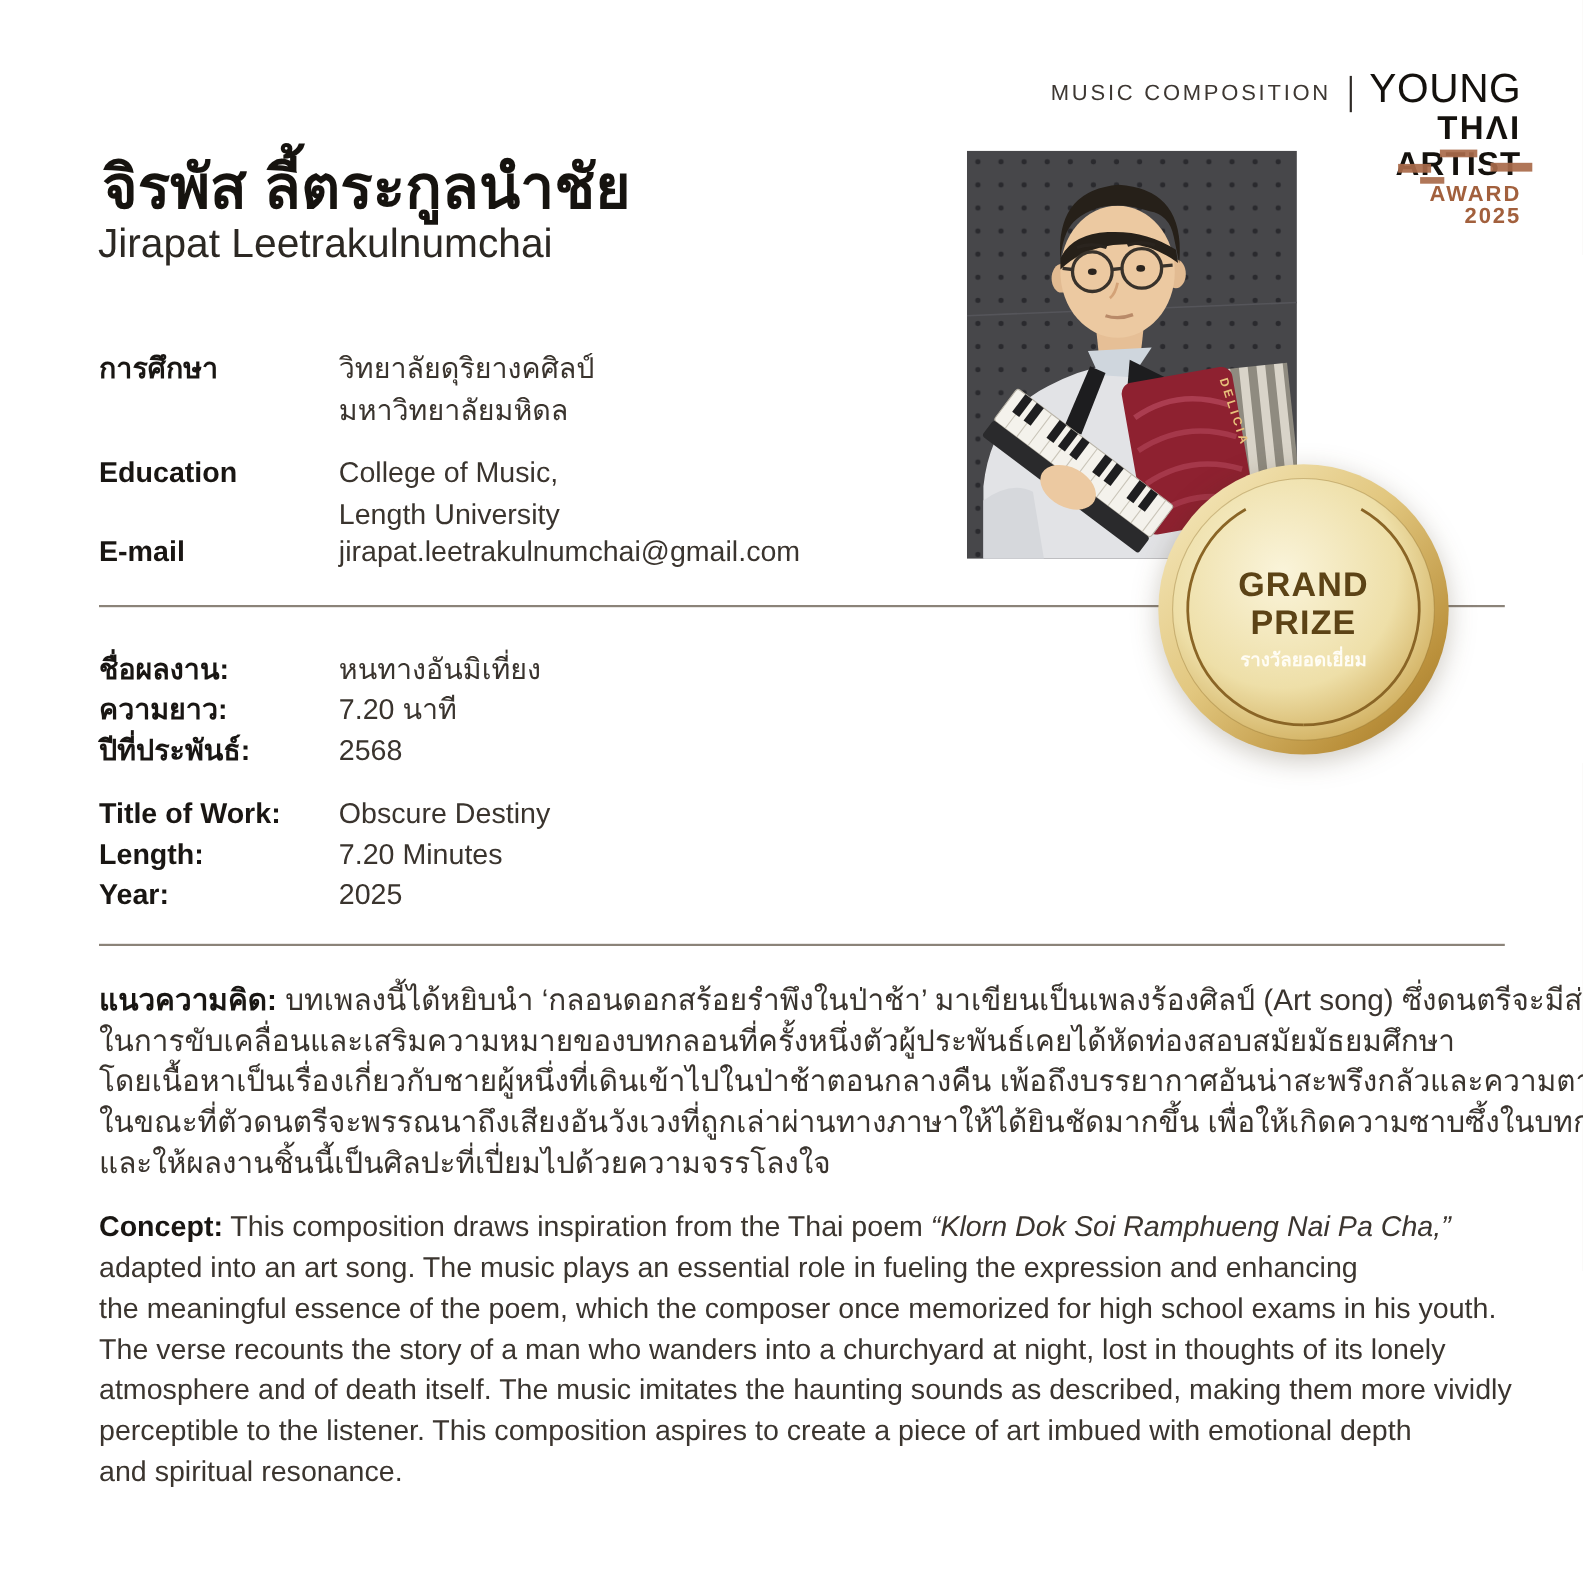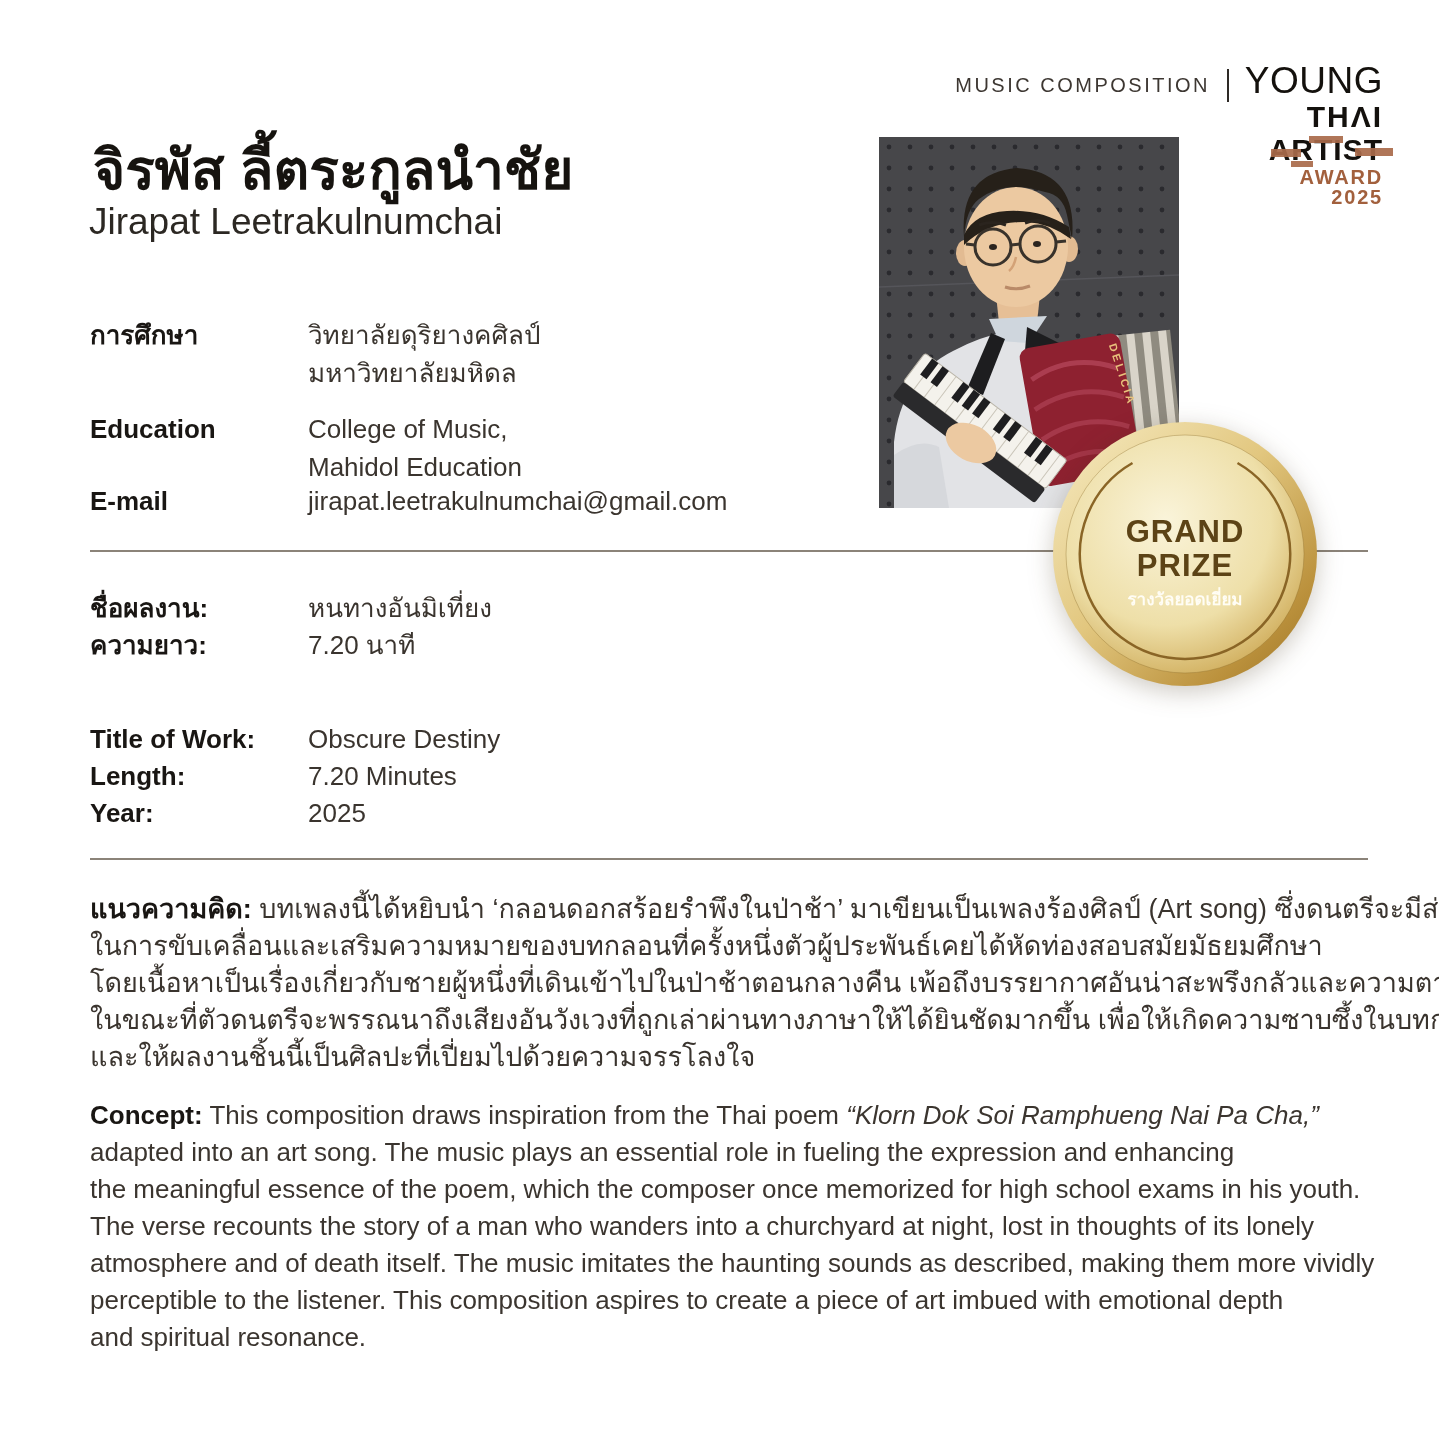--- a/index.html
+++ b/index.html
@@ -163,39 +163,43 @@
     <span class="lbl">การศึกษา</span>
     <span class="val">
       <div>วิทยาลัยดุริยางคศิลป์</div>
       <div>มหาวิทยาลัยมหิดล</div>
     </span>
   </div>
   <div class="row" style="top:410px">
     <span class="lbl">Education</span>
     <span class="val">
       <div>College of Music,</div>
-      <div>Mahidol Education</div>
+      <div>Length University</div>
     </span>
   </div>
   <div class="row" style="top:482px">
     <span class="lbl">E-mail</span>
     <span class="val">
       <div>jirapat.leetrakulnumchai@gmail.com</div>
     </span>
   </div>
 
   <div class="divider d1"></div>
 
   <div class="row wrow" style="top:590px">
     <span class="lbl">ชื่อผลงาน:</span>
     <span class="val">หนทางอันมิเที่ยง</span>
   </div>
   <div class="row wrow" style="top:627px">
     <span class="lbl">ความยาว:</span>
     <span class="val">7.20 นาที</span>
+  </div>
+  <div class="row wrow" style="top:664px">
+    <span class="lbl">ปีที่ประพันธ์:</span>
+    <span class="val">2568</span>
   </div>
   <div class="row wrow" style="top:721px">
     <span class="lbl">Title of Work:</span>
     <span class="val">Obscure Destiny</span>
   </div>
   <div class="row wrow" style="top:758px">
     <span class="lbl">Length:</span>
     <span class="val">7.20 Minutes</span>
   </div>
   <div class="row wrow" style="top:795px">

